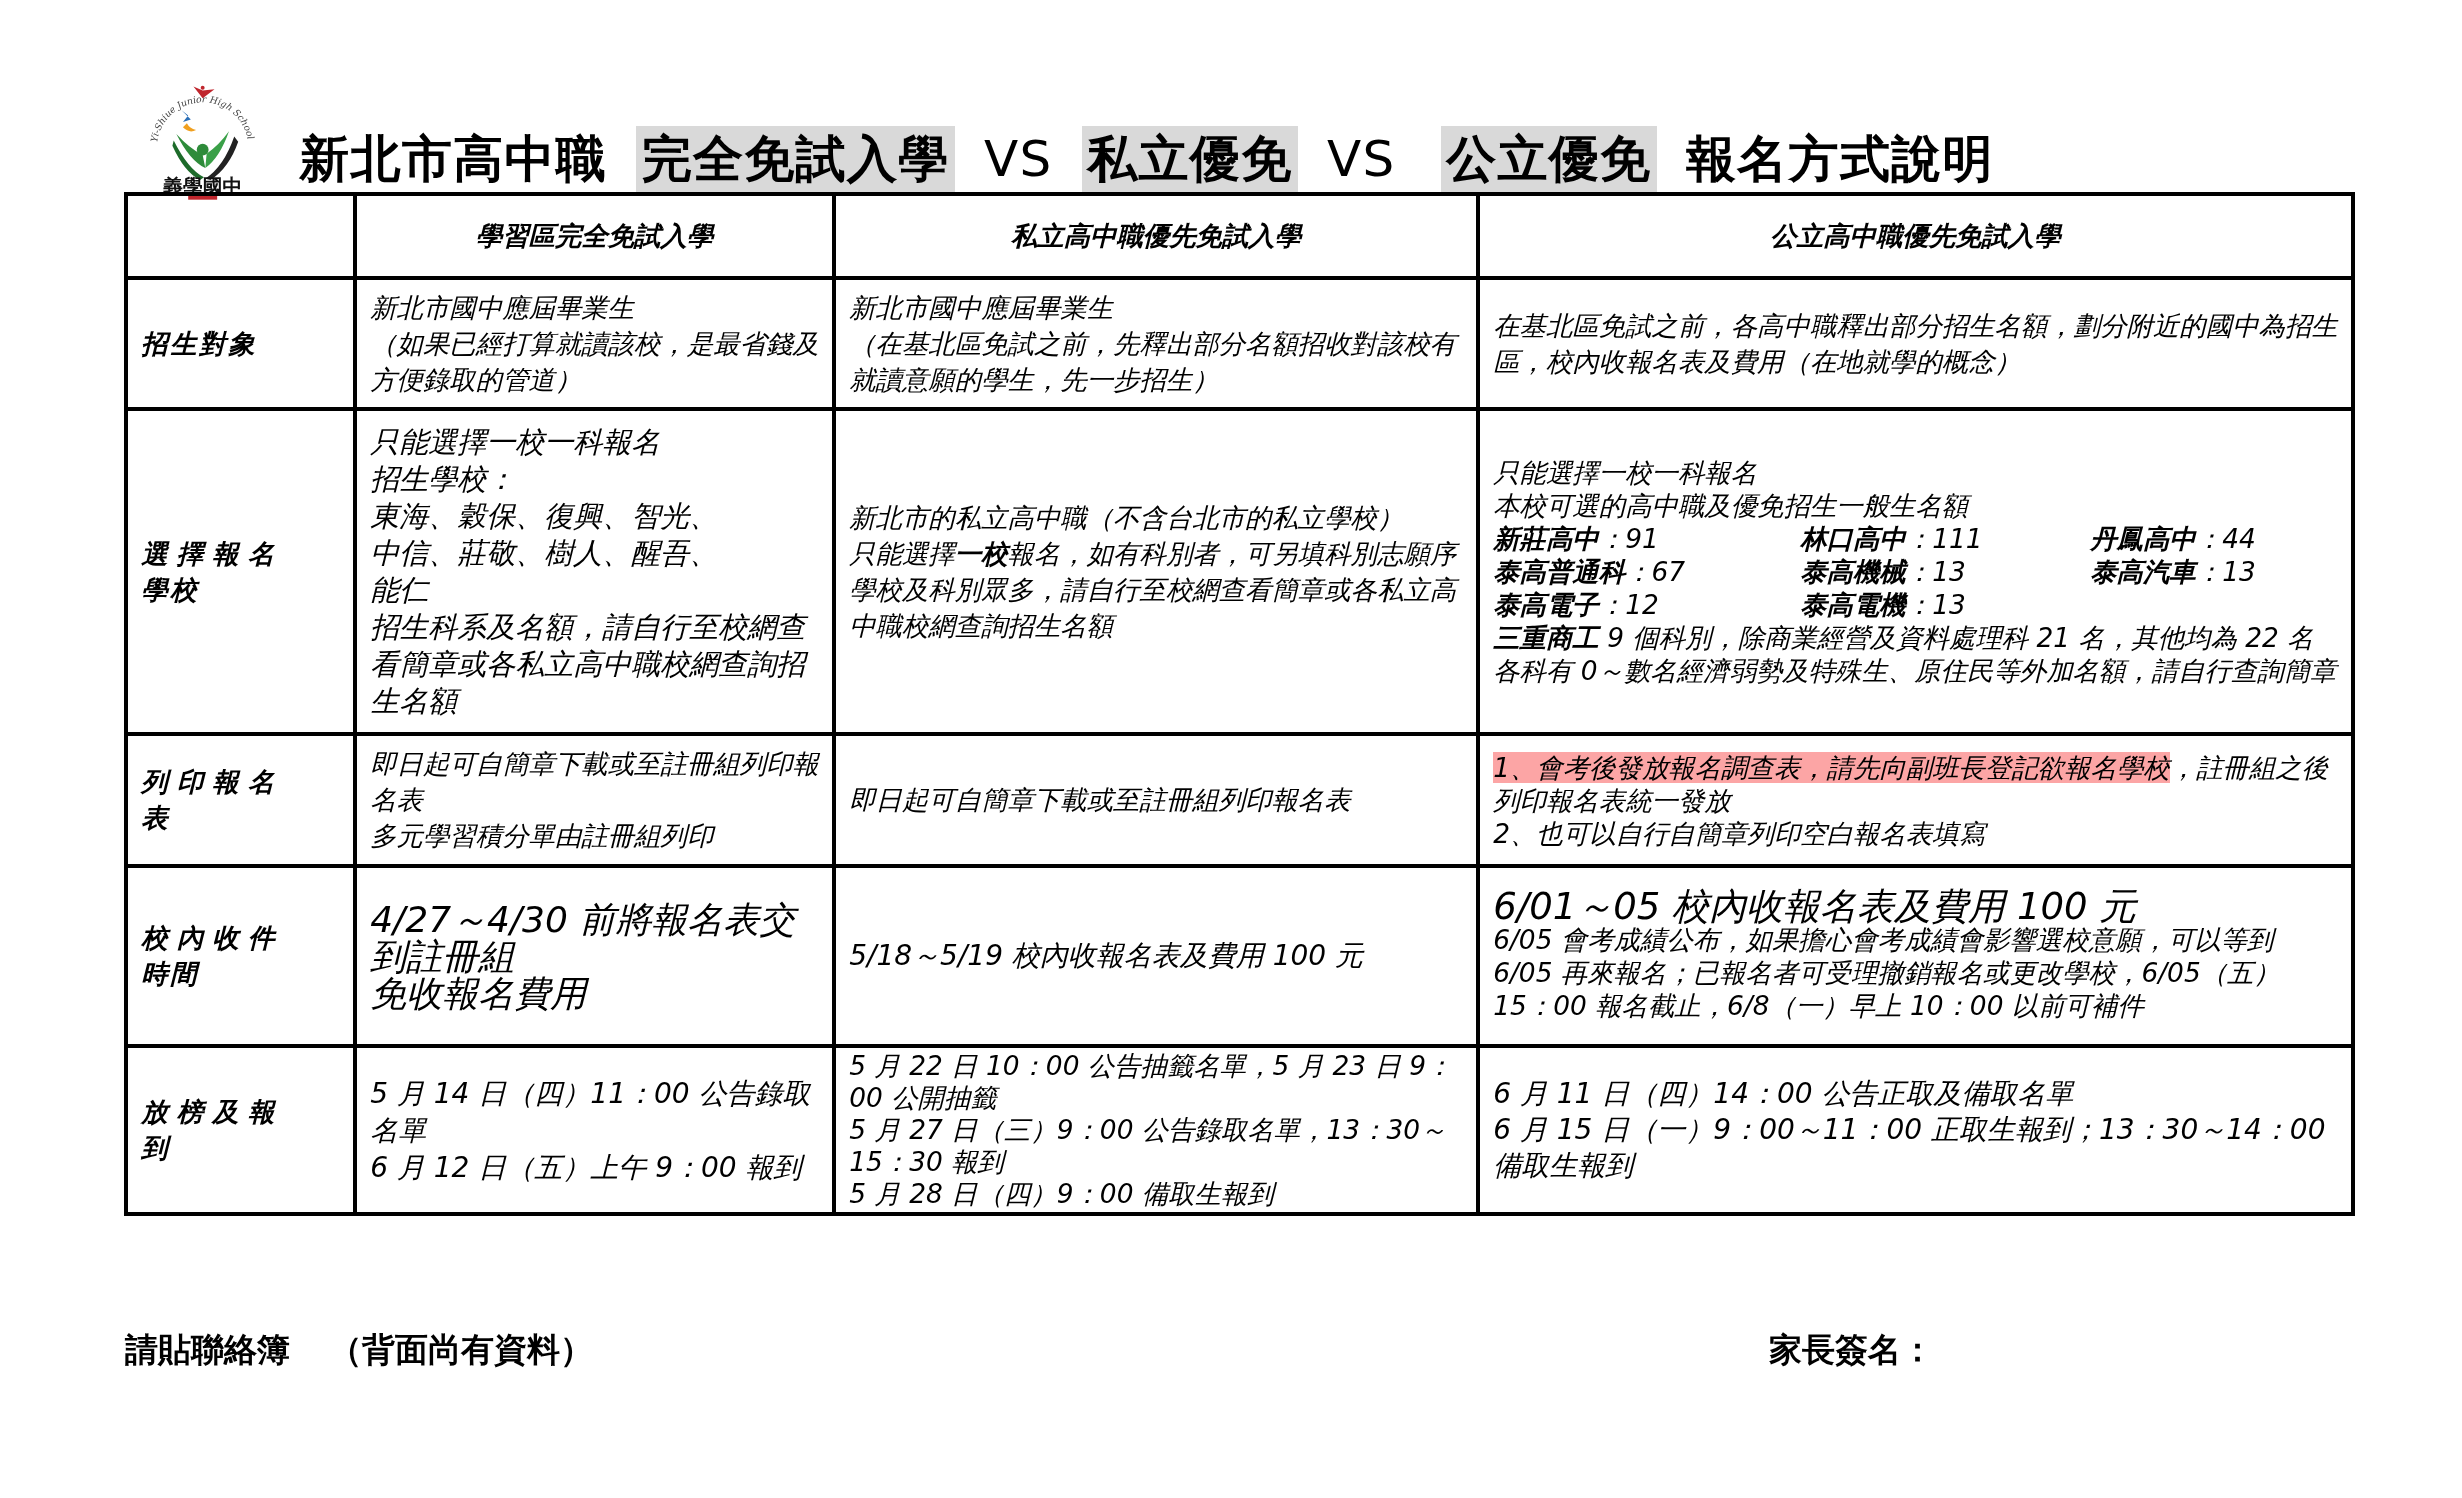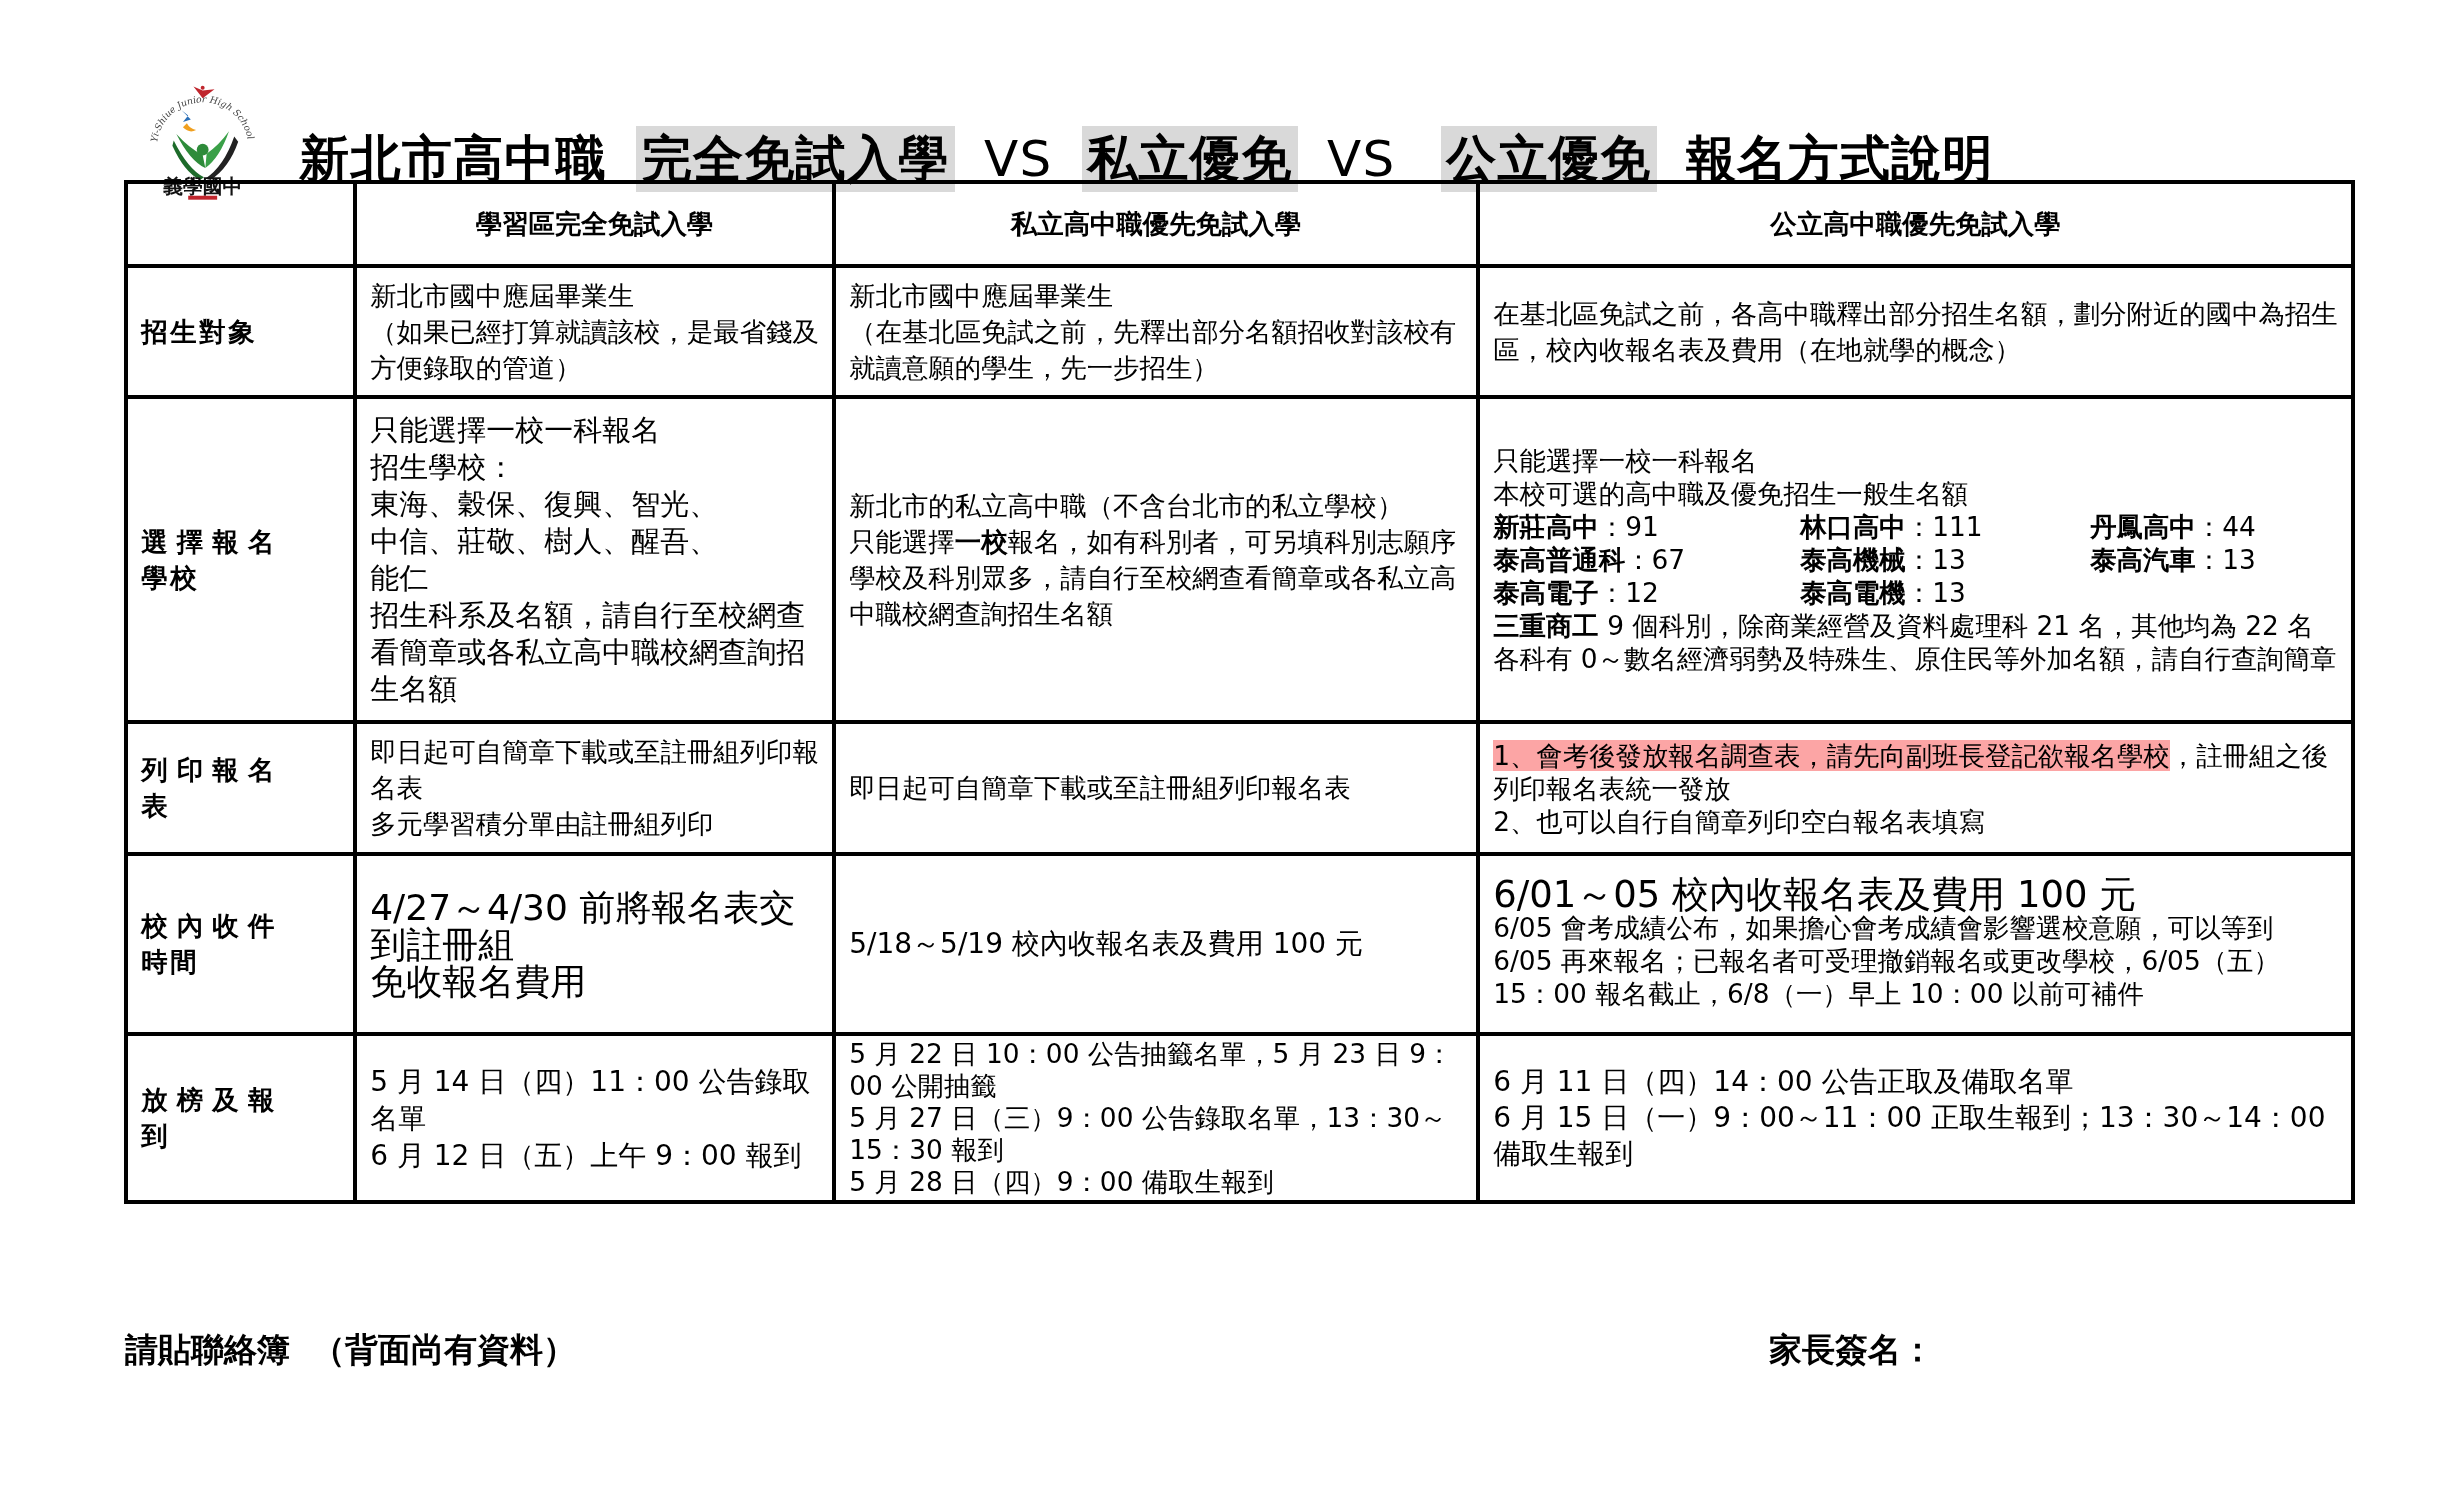--- a/index.html
+++ b/index.html
@@ -11,38 +11,38 @@
 
   
   .title { position:absolute; left:294px; top:122px; height:73px; display:flex; align-items:center;
            font-size:50px; font-weight:bold; white-space:nowrap; letter-spacing:1.3px; }
   .title .seg { padding:0 5.3px; line-height:66px; }
   .title .hl { background:#d9d9d9; }
   .title .gap { display:inline-block; width:24px; }
   .title .gap2 { display:inline-block; width:40px; }
 
   
-  table.main { position:absolute; left:124px; top:180px; width:2226px; border-collapse:collapse;
-               table-layout:fixed; }
+  table.main { position:absolute; left:124px; top:192px; width:2226px; border-collapse:collapse;
+               table-layout:fixed;font-style:italic; }
   table.main td, table.main th { border:4px solid #000; vertical-align:middle; padding:0 13.2px;
                font-size:26.4px; line-height:36px; }
   th.colhead { font-size:40px; font-weight:bold; text-align:center; height:79px; }
   td.rowhead { font-size:36px; font-weight:bold; line-height:50px; letter-spacing:2.6px; padding-left:12px; }
   td.cell { font-weight:normal; }
   .line { display:block; white-space:nowrap; }
   .wrapline { display:block; }
   .b { font-weight:bold; }
   .hlbg { background:#fca5a5; }
   .quota-row { display:flex; white-space:nowrap; }
   .quota-row .q { display:inline-block; }
   .q1 { width:307px; } .q2 { width:290px; }
 
   
   .footer-left { position:absolute; left:125px; top:1328px; font-size:33px; font-weight:bold; white-space:nowrap; }
-  .footer-left .paren { margin-left:22px; }
+  .footer-left .paren { margin-left:39px; }
   .footer-right { position:absolute; left:1769px; top:1328px; font-size:33px; font-weight:bold; white-space:nowrap; }
 </style>
 </head>
 <body>
 
 <div class="logo">
   <svg width="122" height="125" viewBox="0 0 185 190">
     <defs>
       <path id="ringpath" d="M22,110 A70,70 0 1,1 162,110" fill="none"></path>
     </defs>

